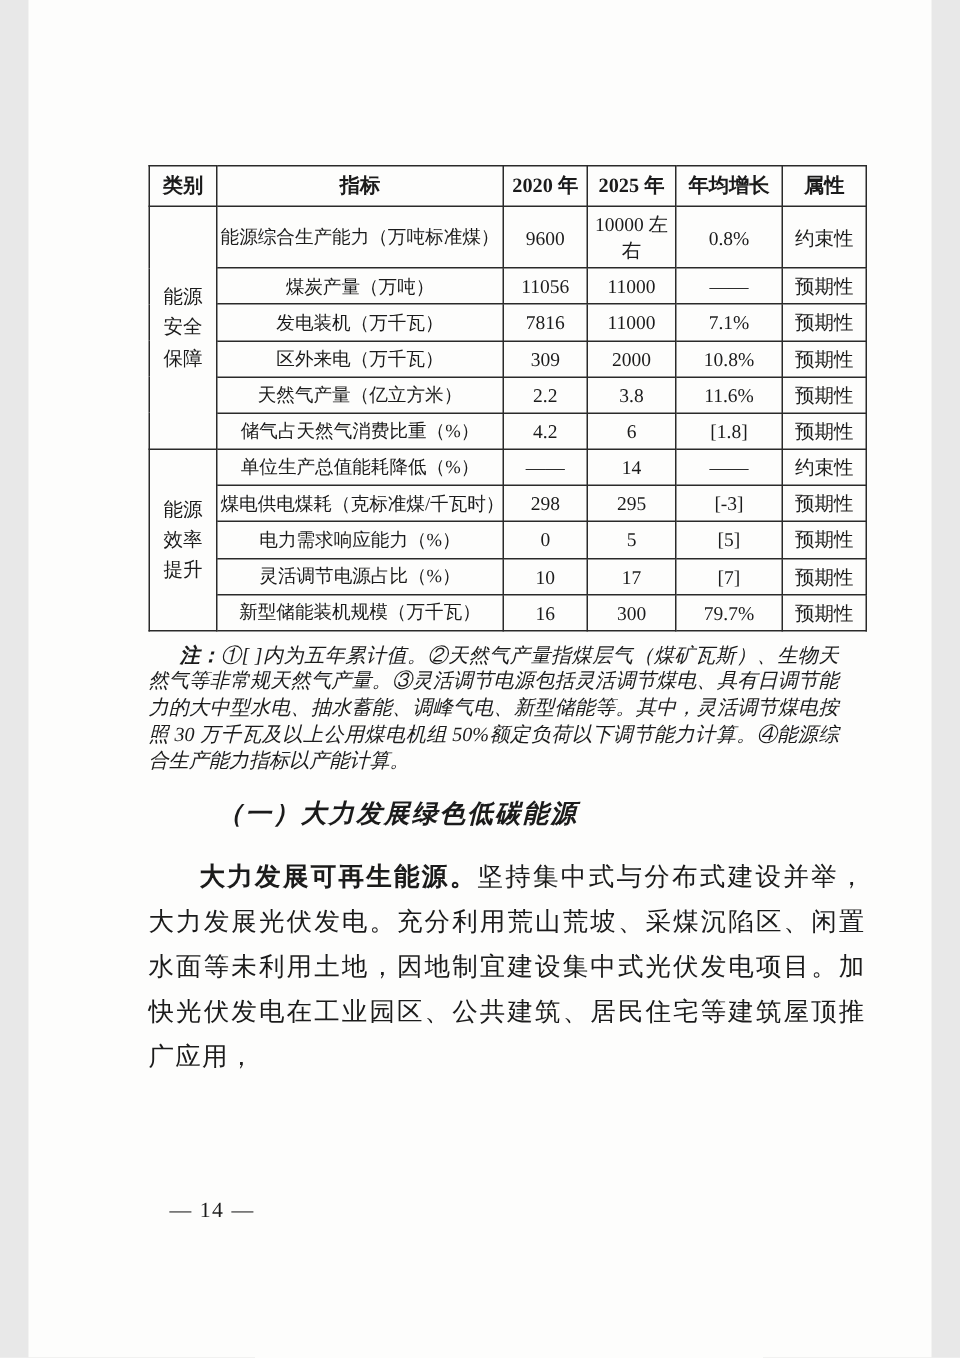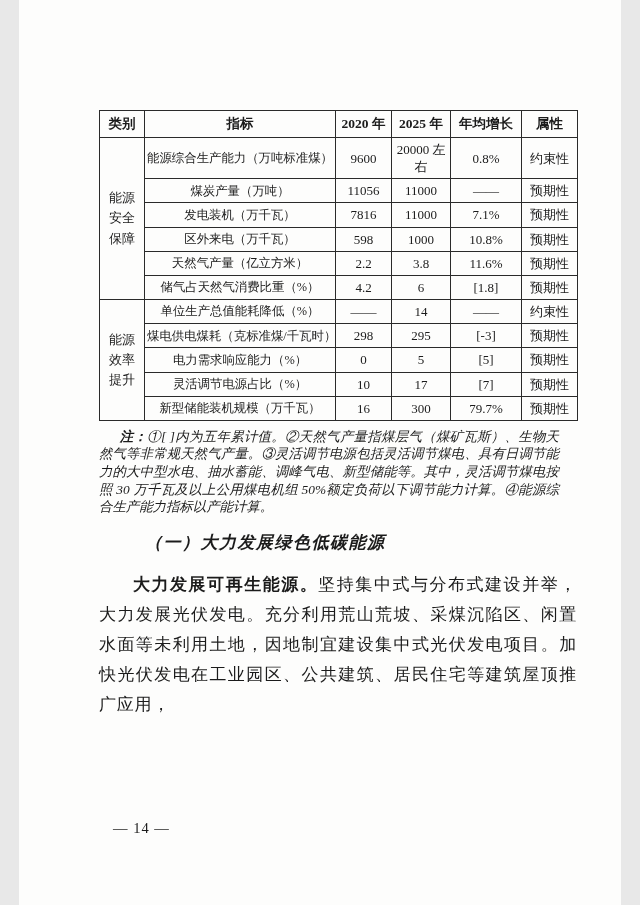--- a/index.html
+++ b/index.html
@@ -68,21 +68,21 @@
     line-height:30px;
     font-weight:bold;
     font-style:italic;
     text-indent:2em;
     letter-spacing:1.5px;
   }
   .lead { font-weight:bold; }
 
   .footer {
     position:absolute;
-    left:94px; top:820px;
+    left:94px; top:799px;
     font-size:14.5px;
     letter-spacing:1px;
   }
 </style>
 </head>
 <body>
 
 <div class="page">
   <div class="doc">
 
@@ -103,42 +103,42 @@
           <th>2025 年</th>
           <th>年均增长</th>
           <th>属性</th>
         </tr>
       </thead>
       <tbody>
           <tr>
             <td class="cat-cell" rowspan="6">能源安全保障</td>
             <td class="ind-cell">能源综合生产能力（万吨标准煤）</td>
             <td class="val-cell">9600</td>
-            <td class="val-cell">20000 左右</td>
+            <td class="val-cell">10000 左右</td>
             <td class="val-cell">0.8%</td>
             <td class="val-cell">约束性</td>
           </tr>
           <tr>
             <td class="ind-cell">煤炭产量（万吨）</td>
             <td class="val-cell">11056</td>
             <td class="val-cell">11000</td>
             <td class="val-cell">——</td>
             <td class="val-cell">预期性</td>
           </tr>
           <tr>
             <td class="ind-cell">发电装机（万千瓦）</td>
             <td class="val-cell">7816</td>
             <td class="val-cell">11000</td>
             <td class="val-cell">7.1%</td>
             <td class="val-cell">预期性</td>
           </tr>
           <tr>
             <td class="ind-cell">区外来电（万千瓦）</td>
-            <td class="val-cell">598</td>
-            <td class="val-cell">1000</td>
+            <td class="val-cell">309</td>
+            <td class="val-cell">2000</td>
             <td class="val-cell">10.8%</td>
             <td class="val-cell">预期性</td>
           </tr>
           <tr>
             <td class="ind-cell">天然气产量（亿立方米）</td>
             <td class="val-cell">2.2</td>
             <td class="val-cell">3.8</td>
             <td class="val-cell">11.6%</td>
             <td class="val-cell">预期性</td>
           </tr>

